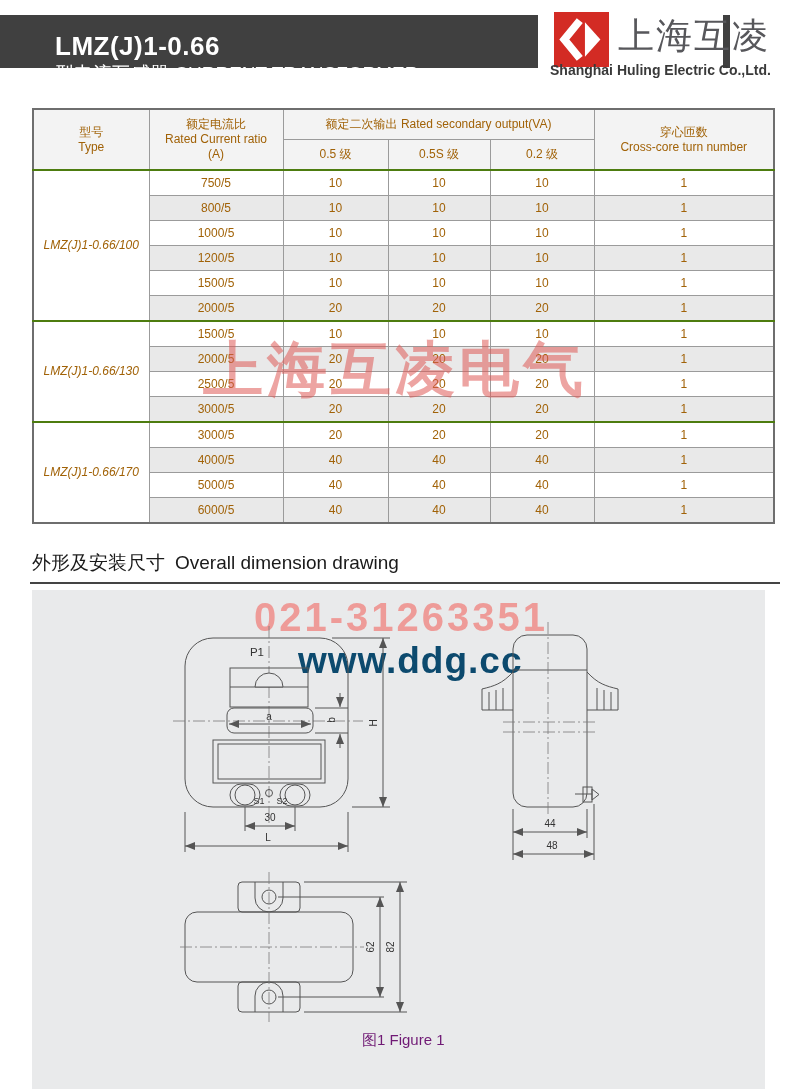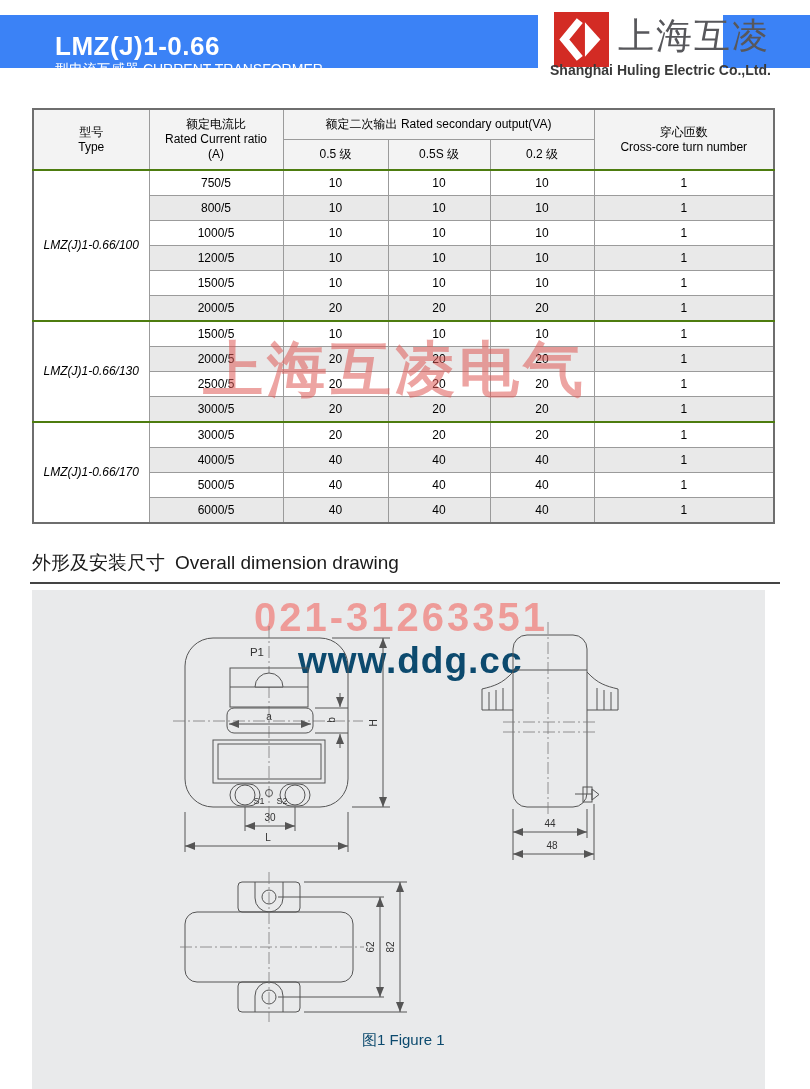--- a/index.html
+++ b/index.html
@@ -1,50 +1,50 @@
 <!DOCTYPE html>
 <html><head>
 <meta charset="utf-8">
 <style>
   html,body { margin:0; padding:0; }
   body { font-family: "Liberation Sans", sans-serif; background:#fff; }
   #page { position:relative; width:810px; height:1089px; background:#fff; overflow:hidden; }
 
   
-  .banner { position:absolute; left:0; top:15px; width:810px; height:53px; background:#3b82f6; }
+  .banner { position:absolute; left:0; top:15px; width:730px; height:53px; background:#404040; }
   .title { position:absolute; left:55px; top:16px; color:#fff; font-size:26px; font-weight:bold; letter-spacing:.5px; }
-  .subtitle { position:absolute; left:55px; top:46px; color:#fff; font-size:14px; }
+  .subtitle { position:absolute; left:55px; top:46px; color:#fff; font-size:19px; }
   .logo-box { position:absolute; left:538px; top:0; width:185px; height:82px; background:#fff; border-radius:0 0 14px 14px; }
   .logo-mark { position:absolute; left:16px; top:12px; width:55px; height:55px; }
   .logo-cn { position:absolute; left:80px; top:12px; font-size:36px; color:#57575b; letter-spacing:2px; white-space:nowrap; }
   .logo-en { position:absolute; left:12px; top:62px; width:210px; font-size:14px; font-weight:bold; color:#3a3a3a; white-space:nowrap; }
 
   
-  .spec-table { position:absolute; left:32px; top:108px; border-collapse:collapse; width:741px; font-size:12px; color:#000000; table-layout:fixed; }
+  .spec-table { position:absolute; left:32px; top:108px; border-collapse:collapse; width:741px; font-size:12px; color:#a16207; table-layout:fixed; }
   .spec-table th, .spec-table td { border:1px solid #9b9b9b; text-align:center; padding:0 2px; line-height:1.25; }
   .spec-table { border:2px solid #6e6e6e; }
   .spec-table thead th { background:#f3f3f3; font-weight:normal; height:29px; }
   .spec-table tbody td { height:24px; background:#fff; }
   .spec-table tbody tr.alt td { background:#e9e9e9; }
   .spec-table tbody td.type-cell { background:#fff;font-style:italic; }
   .spec-table tbody tr.group-start td { border-top:2px solid #4d7c0f; }
 
   
   .table-wm { position:absolute; left:203px; top:330px; font-size:60px; font-weight:bold; letter-spacing:4px; color:rgba(222,90,86,0.55); white-space:nowrap; pointer-events:none; z-index:5; }
 
   
   .section-head { position:absolute; left:32px; top:550px; font-size:19px; color:#1a1a1a; white-space:nowrap; }
   .section-head .cn { margin-right:10px; }
   .section-rule { position:absolute; left:30px; top:582px; width:750px; height:0; border-top:2px solid #444; }
 
   
   .panel { position:absolute; left:32px; top:590px; width:733px; height:535px; background:#e9eaeb; }
   .wm-phone { position:absolute; left:222px; top:5px; font-size:40px; font-weight:bold; letter-spacing:3px; color:#ee9b98; white-space:nowrap; pointer-events:none; }
   .wm-site { position:absolute; left:266px; top:50px; font-size:37px; font-weight:bold; letter-spacing:1px; color:#0c4a6e; white-space:nowrap; pointer-events:none; }
-  .caption { position:absolute; left:330px; top:441px; font-size:15px; color:#0c4a6e; white-space:nowrap;text-align:center; }
+  .caption { position:absolute; left:330px; top:441px; font-size:15px; color:#701a75; white-space:nowrap;text-align:center; }
 
   svg.draw { position:absolute; left:0; top:0; }
   svg.draw .s { stroke:#555; stroke-width:1; fill:none; }
   svg.draw .cl { stroke:#7a7a7a; stroke-width:0.8; fill:none; stroke-dasharray:12 3 2 3; }
   svg.draw .lbl { fill:#333; stroke:none; font-size:10px; font-family:"Liberation Sans",sans-serif; }
   svg.draw .lbl-s { fill:#333; stroke:none; font-size:9px; font-family:"Liberation Sans",sans-serif; }
   svg.draw .lbl-p1 { fill:#333; stroke:none; font-size:11.5px; font-family:"Liberation Sans",sans-serif; }
   svg.draw .dome { fill:#e9eaeb; stroke:#555; stroke-width:1; }
 </style>
 </head>

